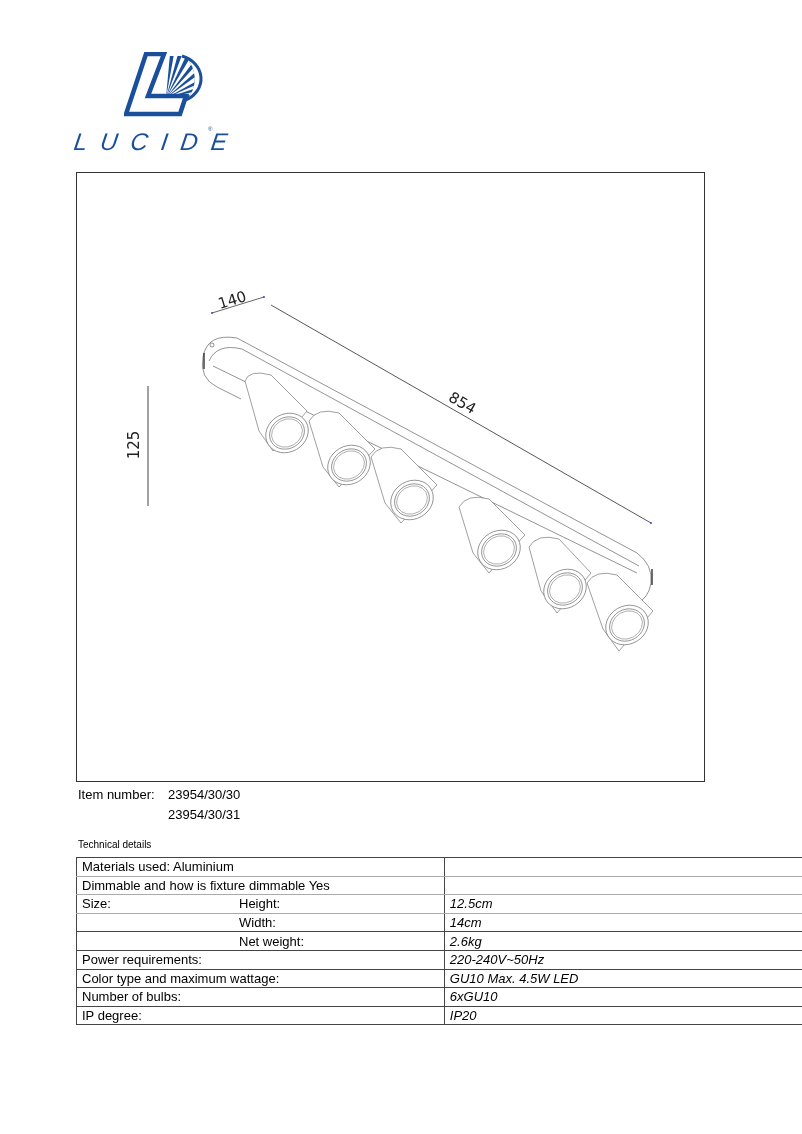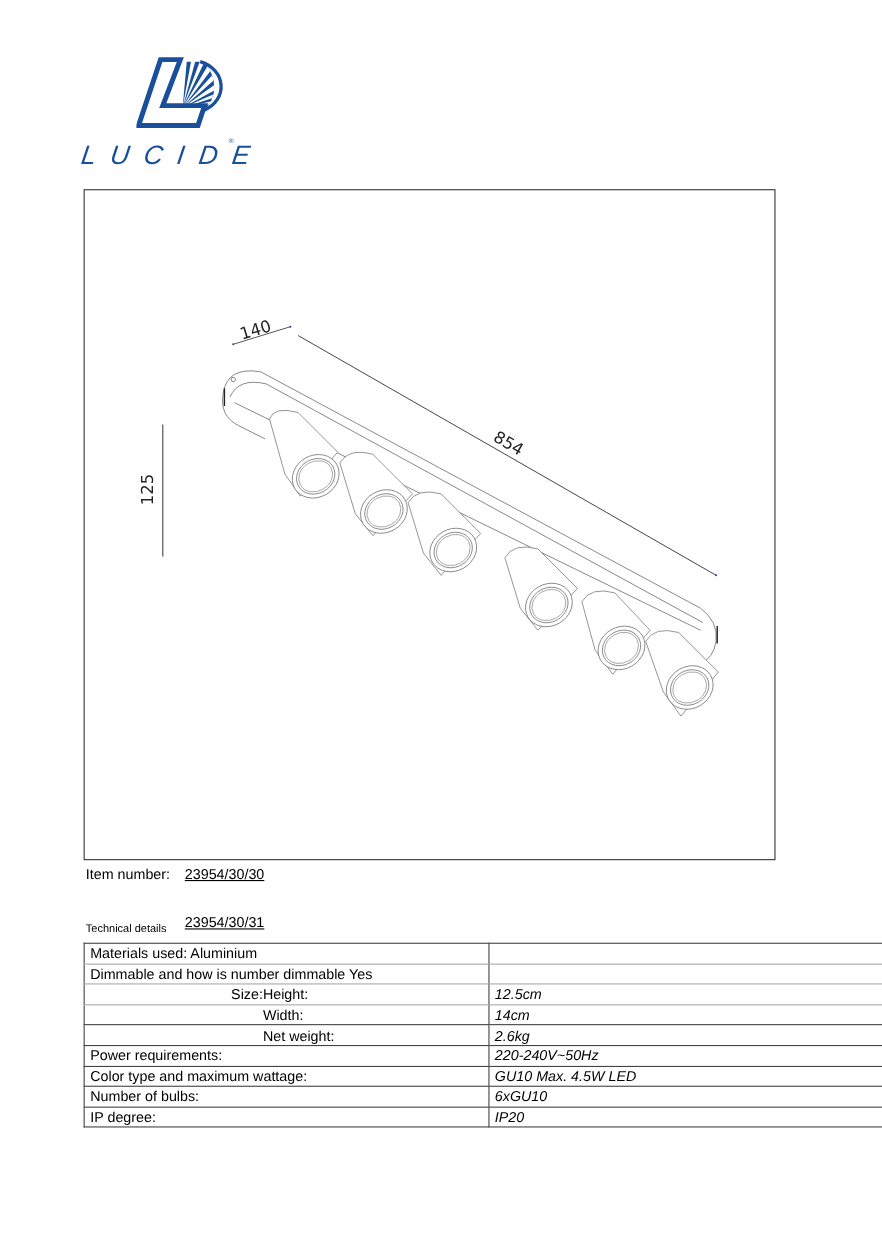--- a/index.html
+++ b/index.html
@@ -7,32 +7,32 @@
          font-family:"Liberation Sans", sans-serif; color:#000; }
   .logo { position:absolute; left:72px; top:52px; width:150px; height:110px; }
   .logo-mark { position:absolute; left:52px; top:0; width:84px; height:66px; }
   .logo-text { position:absolute; left:2px; top:76px; font-size:24px; font-style:italic;
                letter-spacing:13px; color:#1a4f9c; font-weight:normal; transform:skewX(-8deg); }
   .logo-reg { position:absolute; left:136px; top:74px; font-size:6px; color:#1a4f9c; }
   .frame { position:absolute; left:76px; top:172px; width:629px; height:610px;
            border:1px solid #333; box-sizing:border-box; }
   .frame svg { position:absolute; left:0; top:0; }
   .dim-label { position:absolute; font-size:15px; color:#222; font-family:"DejaVu Sans", sans-serif; }
-  .item-block { position:absolute; left:78px; top:785px; font-size:13px; line-height:20px;text-decoration:underline; }
+  .item-block { position:absolute; left:78px; top:785px; font-size:13px; line-height:20px; }
   .item-label { display:inline-block; width:90px; }
-  .item-val2 { padding-left:90px;margin-top:24px; }
+  .item-val2 { padding-left:90px; }
   .tech-title { position:absolute; left:78px; top:839px; font-size:10px; }
   table.spec { position:absolute; left:76px; top:857px; width:739px; border-collapse:collapse;
                font-size:13px; }
   table.spec td { border:1px solid #444; height:17.6px; padding:0 0 0 5px; line-height:17px;
                   vertical-align:middle; white-space:nowrap; }
   table.spec td.c1 { width:308px; border-right:1px solid #444; }
   table.spec td.c2 { width:310px;font-style:italic; }
   table.spec tr.soft td { border-bottom-color:#aaa; }
-  .sub-key { display:inline-block; width:157px;text-align:right; }
+  .sub-key { display:inline-block; width:157px; }
 </style>
 </head>
 <body>
 
 <div class="logo">
   <svg class="logo-mark" viewBox="0 0 84 66">
     <defs>
       <clipPath id="fan">
           <path d="M40 4 L60 4 A30 30 0 0 1 60 50 L34 50 Z"></path>
         </clipPath>
@@ -129,21 +129,21 @@
 
 <div class="tech-title">Technical details</div>
 
 <table class="spec">
   <tbody>
     <tr class="soft">
       <td class="c1"><span>Materials used:  Aluminium</span></td>
       <td class="c2"></td>
     </tr>
     <tr class="soft">
-      <td class="c1"><span>Dimmable and how is number dimmable  Yes</span></td>
+      <td class="c1"><span>Dimmable and how is fixture dimmable  Yes</span></td>
       <td class="c2"></td>
     </tr>
     <tr class="soft">
       <td class="c1"><span class="sub-key">Size:</span><span>Height:</span></td>
       <td class="c2">12.5cm</td>
     </tr>
     <tr>
       <td class="c1"><span class="sub-key"></span><span>Width:</span></td>
       <td class="c2">14cm</td>
     </tr>

